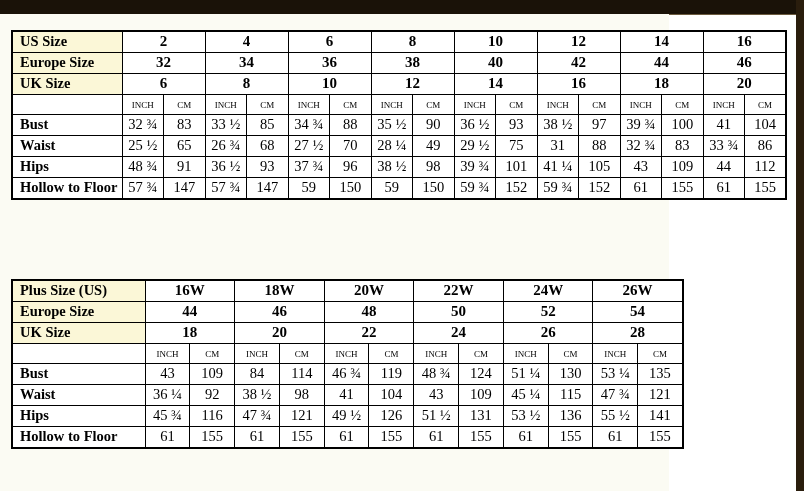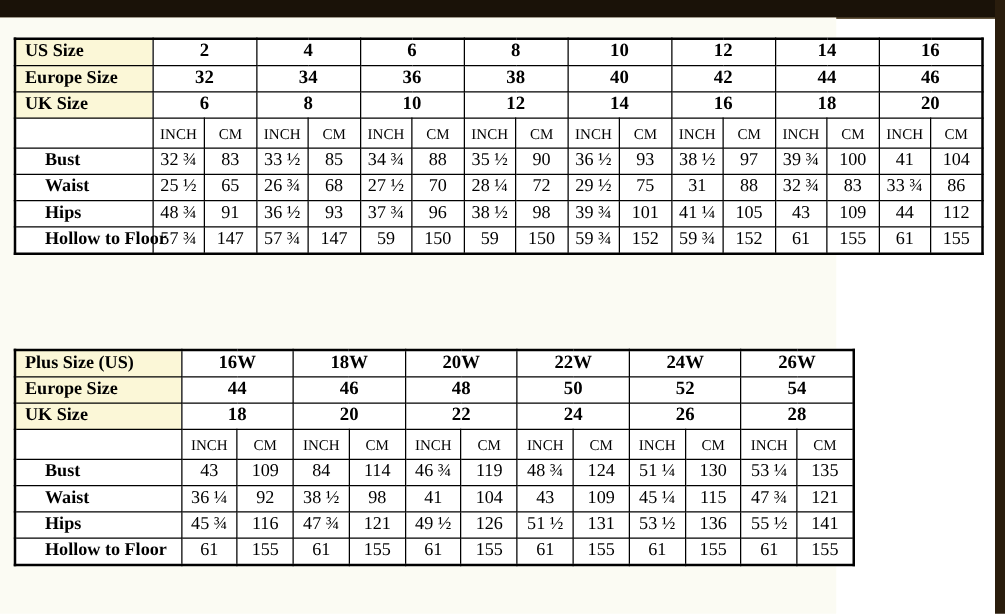--- a/index.html
+++ b/index.html
@@ -47,35 +47,35 @@
     text-align: center;
     vertical-align: middle;
     font-size: 14.5px;
     color: #000000;
     padding: 1px 0 2px 0;
     background: #ffffff;
     white-space: nowrap;
   }
   table.size-table td.rowhead {
     text-align: left;
-    padding-left: 23px;
+    padding-left: 7px;
     font-weight: bold;
     font-size: 14.5px;
   }
   table.size-table td.labelcell {
     background: #fbf7d7;
     text-align: left;
     padding-left: 7px;
     font-weight: bold;
   }
   table.size-table td.blankcell {
     background: #ffffff;
   }
   table.size-table td.unit {
-    font-size: 17px;
+    font-size: 13px;
     font-variant: small-caps;
   }
   table.size-table td.sizeval {
     font-weight: bold;
     font-size: 15px;
   }
   #table1 {
     position: absolute;
     left: 11px;
     top: 16px;
@@ -195,21 +195,21 @@
       </tr>
       <tr>
         <td class="rowhead">Waist</td>
         <td>25 ½</td>
         <td>65</td>
         <td>26 ¾</td>
         <td>68</td>
         <td>27 ½</td>
         <td>70</td>
         <td>28 ¼</td>
-        <td>72</td>
+        <td>49</td>
         <td>29 ½</td>
         <td>75</td>
         <td>31</td>
         <td>88</td>
         <td>32 ¾</td>
         <td>83</td>
         <td>33 ¾</td>
         <td>86</td>
       </tr>
       <tr>

